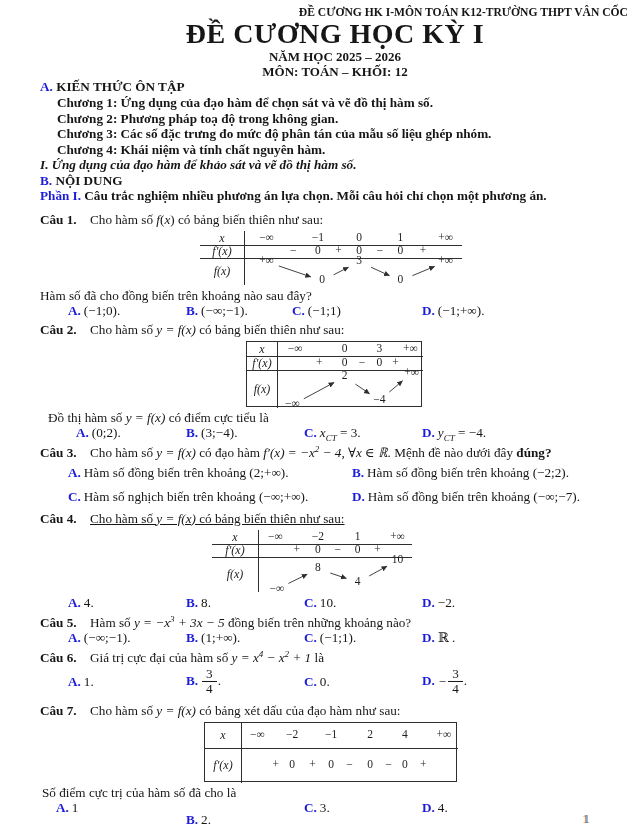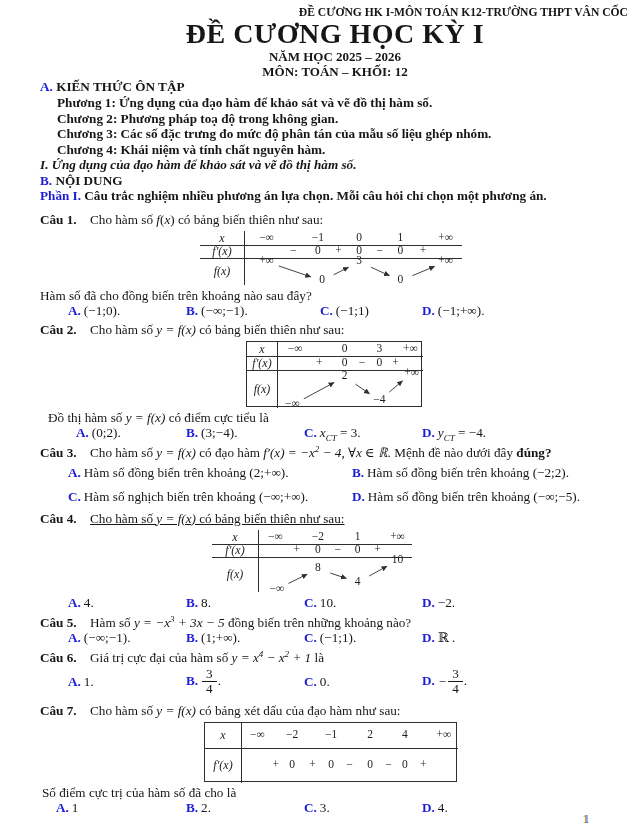--- a/index.html
+++ b/index.html
@@ -45,21 +45,21 @@
 </head>
 <body>
 
 <div class="page">
   <div class="top-line">ĐỀ CƯƠNG HK I-MÔN TOÁN K12-TRƯỜNG THPT VÂN CỐC</div>
   <div class="main-title">ĐỀ CƯƠNG HỌC KỲ I</div>
   <div class="subline">NĂM HỌC 2025 – 2026</div>
   <div class="subline">MÔN: TOÁN – KHỐI: 12</div>
   <div class="hline seca"><span class="blue b">A.</span> <span class="b">KIẾN THỨC ÔN TẬP</span></div>
   <div id="chapters">
-      <div>Phương 1: Ứng dụng của đạo hàm để khảo sát và vẽ đồ thị hàm số.</div>
+      <div>Chương 1: Ứng dụng của đạo hàm để chọn sát và vẽ đồ thị hàm số.</div>
       <div>Chương 2: Phương pháp toạ độ trong không gian.</div>
       <div>Chương 3: Các số đặc trưng đo mức độ phân tán của mẫu số liệu ghép nhóm.</div>
       <div>Chương 4: Khái niệm và tính chất nguyên hàm.</div>
     </div>
   <div class="hline bi">I. Ứng dụng của đạo hàm để khảo sát và vẽ đồ thị hàm số.</div>
   <div class="hline"><span class="blue b">B.</span> <span class="b">NỘI DUNG</span></div>
   <div class="hline"><span class="blue b">Phần I.</span> <span class="b">Câu trắc nghiệm nhiều phương án lựa chọn. Mỗi câu hỏi chỉ chọn một phương án.</span></div>
   <div id="questions">
       <div class="q" style="margin-top: 8px;">
         <div class="q-stem"><span class="qlab">Câu 1.</span><span class="qtext"><span class="">Cho hàm số </span><span class="mi">f</span><span class="">(</span><span class="mi">x</span><span class="">)</span><span class=""> có bảng biến thiên như sau:</span></span></div>
@@ -96,21 +96,21 @@
             <line x1="78.78877390968367" y1="34.9625930761061" x2="110.73805485259969" y2="45.81914485282514" stroke="#2e2e2e" stroke-width="0.9" marker-end="url(#ah0)"></line>
             <line x1="133.68222596588237" y1="43.776438221273544" x2="148.48871449303167" y2="36.229441641901346" stroke="#2e2e2e" stroke-width="0.9" marker-end="url(#ah0)"></line>
             <line x1="170.99603155498158" y1="36.200461077406594" x2="189.47289394924778" y2="44.6764974670093" stroke="#2e2e2e" stroke-width="0.9" marker-end="url(#ah0)"></line>
             <line x1="212.3784328478145" y1="44.67624049374019" x2="234.62452352509428" y2="35.39885492885521" stroke="#2e2e2e" stroke-width="0.9" marker-end="url(#ah0)"></line>
           </svg>
         </div>
         <div class="q-post" style="padding-left: 0px;"><span class="">Hàm số đã cho đồng biến trên khoảng nào sau đây?</span></div>
         <div class="opt-row">
           <span class="opt" style="left: 28px;"><span class="b blue olet">A.</span><span><span class="">(−1;0).</span></span></span>
           <span class="opt" style="left: 146px;"><span class="b blue olet">B.</span><span><span class="">(−∞;−1).</span></span></span>
-          <span class="opt" style="left: 280px; font-family: Liberation Serif, serif;"><span class="b blue olet">C.</span><span><span class="">(−1;1)</span></span></span>
+          <span class="opt" style="left: 252px; font-family: Liberation Serif, serif;"><span class="b blue olet">C.</span><span><span class="">(−1;1)</span></span></span>
           <span class="opt" style="left: 382px;"><span class="b blue olet">D.</span><span><span class="">(−1;+∞).</span></span></span>
         </div>
       </div>
       <div class="q" style="margin-top: 3px;">
         <div class="q-stem"><span class="qlab">Câu 2.</span><span class="qtext"><span class="">Cho hàm số </span><span class="mi">y = f(x)</span><span class=""> có bảng biến thiên như sau:</span></span></div>
         <div class="bbt boxed" style="width: 176px; height: 66px; margin-left: 206px; margin-top: 4px; margin-bottom: 3px;">
           <div class="tline" style="left: 30px; top: 0px; width: 1px; height: 66px;"></div>
           <div class="tline" style="left: 0px; top: 14px; width: 176px; height: 1px;"></div>
           <div class="tline" style="left: 0px; top: 28px; width: 176px; height: 1px;"></div>
           <span class="tcell lab" style="left: 15px; top: 7px;">x</span>
@@ -149,21 +149,21 @@
         </div>
       </div>
       <div class="q" style="margin-top: 4px;">
         <div class="q-stem"><span class="qlab">Câu 3.</span><span class="qtext"><span class="">Cho hàm số </span><span class="mi">y = f(x)</span><span class=""> có đạo hàm </span><span class="mi">f′(x) = −x</span><sup class="mi">2</sup><span class="mi"> − 4</span><span class="">, </span><span class="mi">∀x ∈ ℝ</span><span class="">. Mệnh đề nào dưới đây </span><span class="b">đúng?</span></span></div>
         <div class="opt-row tall2">
           <span class="opt" style="left: 28px;"><span class="b blue olet">A.</span><span><span class="">Hàm số đồng biến trên khoảng (2;+∞).</span></span></span>
           <span class="opt" style="left: 312px;"><span class="b blue olet">B.</span><span><span class="">Hàm số đồng biến trên khoảng (−2;2).</span></span></span>
         </div>
         <div class="opt-row tall2">
           <span class="opt" style="left: 28px;"><span class="b blue olet">C.</span><span><span class="">Hàm số nghịch biến trên khoảng (−∞;+∞).</span></span></span>
-          <span class="opt" style="left: 312px;"><span class="b blue olet">D.</span><span><span class="">Hàm số đồng biến trên khoảng (−∞;−5).</span></span></span>
+          <span class="opt" style="left: 312px;"><span class="b blue olet">D.</span><span><span class="">Hàm số đồng biến trên khoảng (−∞;−7).</span></span></span>
         </div>
       </div>
       <div class="q" style="margin-top: 3px; text-decoration: underline;">
         <div class="q-stem"><span class="qlab">Câu 4.</span><span class="qtext"><span class="">Cho hàm số </span><span class="mi">y = f(x)</span><span class=""> có bảng biến thiên như sau:</span></span></div>
         <div class="bbt" style="width: 200px; height: 62px; margin-left: 172px; margin-top: 4px; margin-bottom: 3px;">
           <div class="tline" style="left: 46px; top: 0px; width: 1px; height: 62px;"></div>
           <div class="tline" style="left: 0px; top: 14px; width: 200px; height: 1px;"></div>
           <div class="tline" style="left: 0px; top: 27px; width: 200px; height: 1px;"></div>
           <span class="tcell lab" style="left: 23px; top: 7px;">x</span>
           <span class="tcell lab" style="left: 23px; top: 20.5px;">f′(x)</span>
@@ -247,20 +247,20 @@
           <span class="tcell" style="left: 126.05px; top: 42.5px;">0</span>
           <span class="tcell" style="left: 144.5px; top: 42.5px;">−</span>
           <span class="tcell" style="left: 165px; top: 42.5px;">0</span>
           <span class="tcell" style="left: 183.45px; top: 42.5px;">−</span>
           <span class="tcell" style="left: 199.85px; top: 42.5px;">0</span>
           <span class="tcell" style="left: 218.3px; top: 42.5px;">+</span>
         </div>
         <div class="q-post" style="padding-left: 2px;"><span class="">Số điểm cực trị của hàm số đã cho là</span></div>
         <div class="opt-row">
           <span class="opt" style="left: 16px;"><span class="b blue olet">A.</span><span><span class="">1</span></span></span>
-          <span class="opt" style="left: 146px;"><span class="b blue olet">B.</span><span><span class="">2.</span></span></span>
+          <span class="opt" style="left: 146px; margin-top: 12px;"><span class="b blue olet">B.</span><span><span class="">2.</span></span></span>
           <span class="opt" style="left: 264px;"><span class="b blue olet">C.</span><span><span class="">3.</span></span></span>
           <span class="opt" style="left: 382px;"><span class="b blue olet">D.</span><span><span class="">4.</span></span></span>
         </div>
       </div>
     </div>
   <div class="pagenum">1</div>
 </div>
 
 </body></html>

